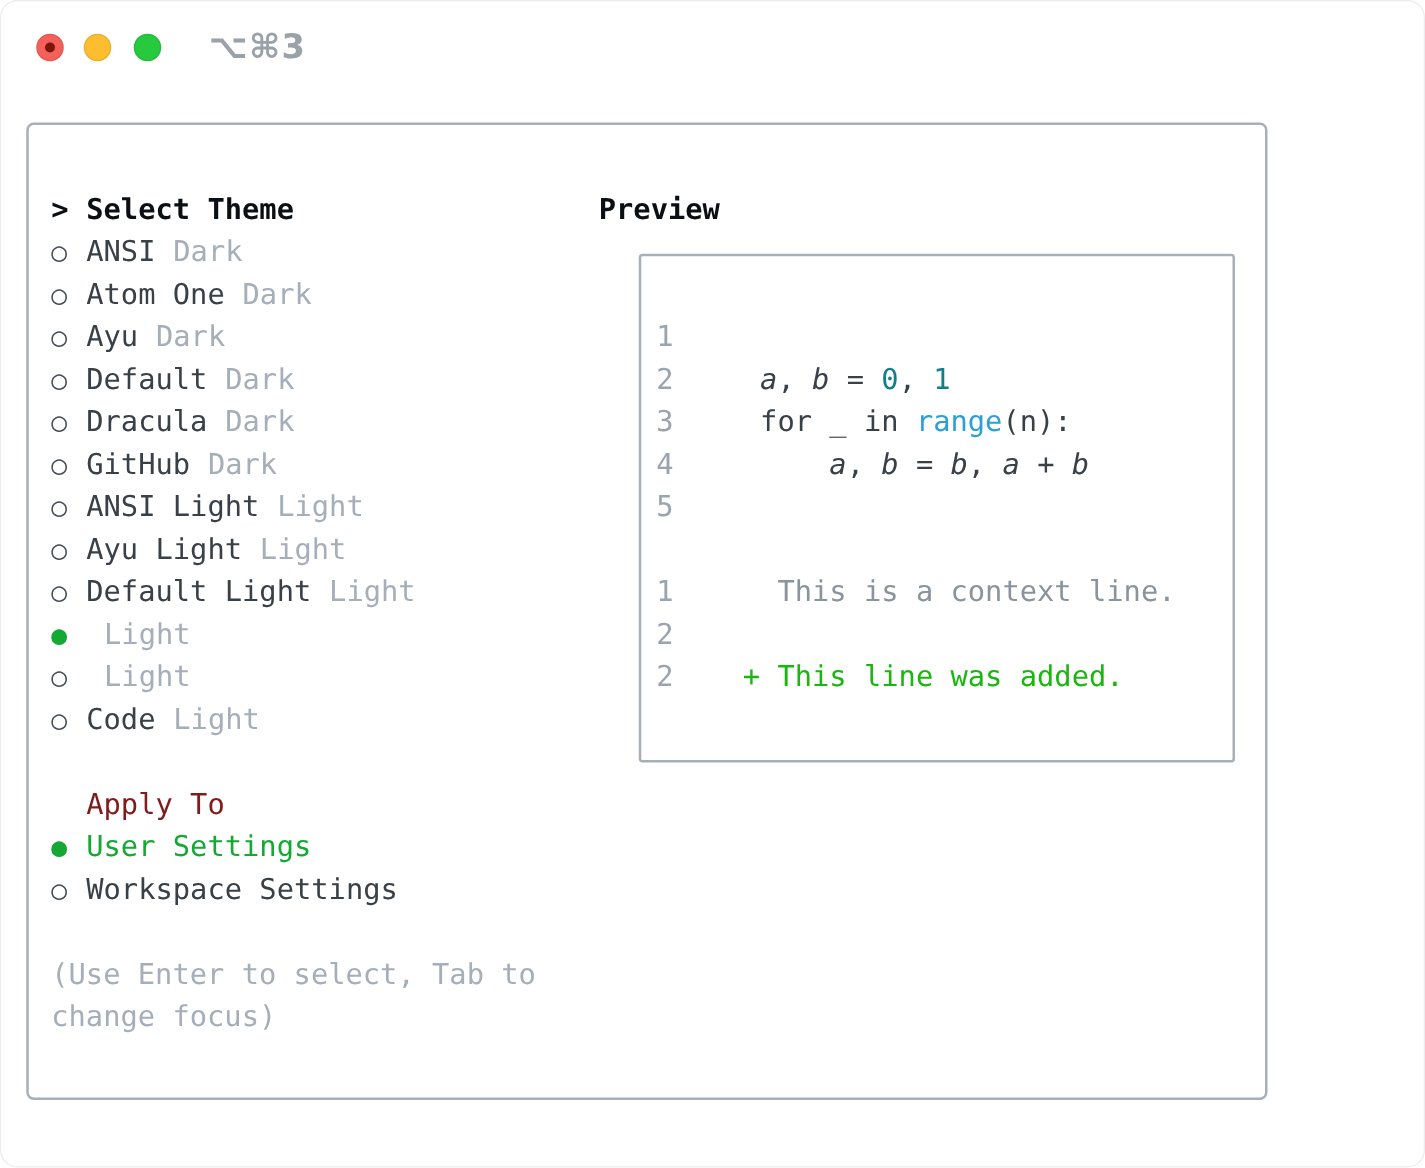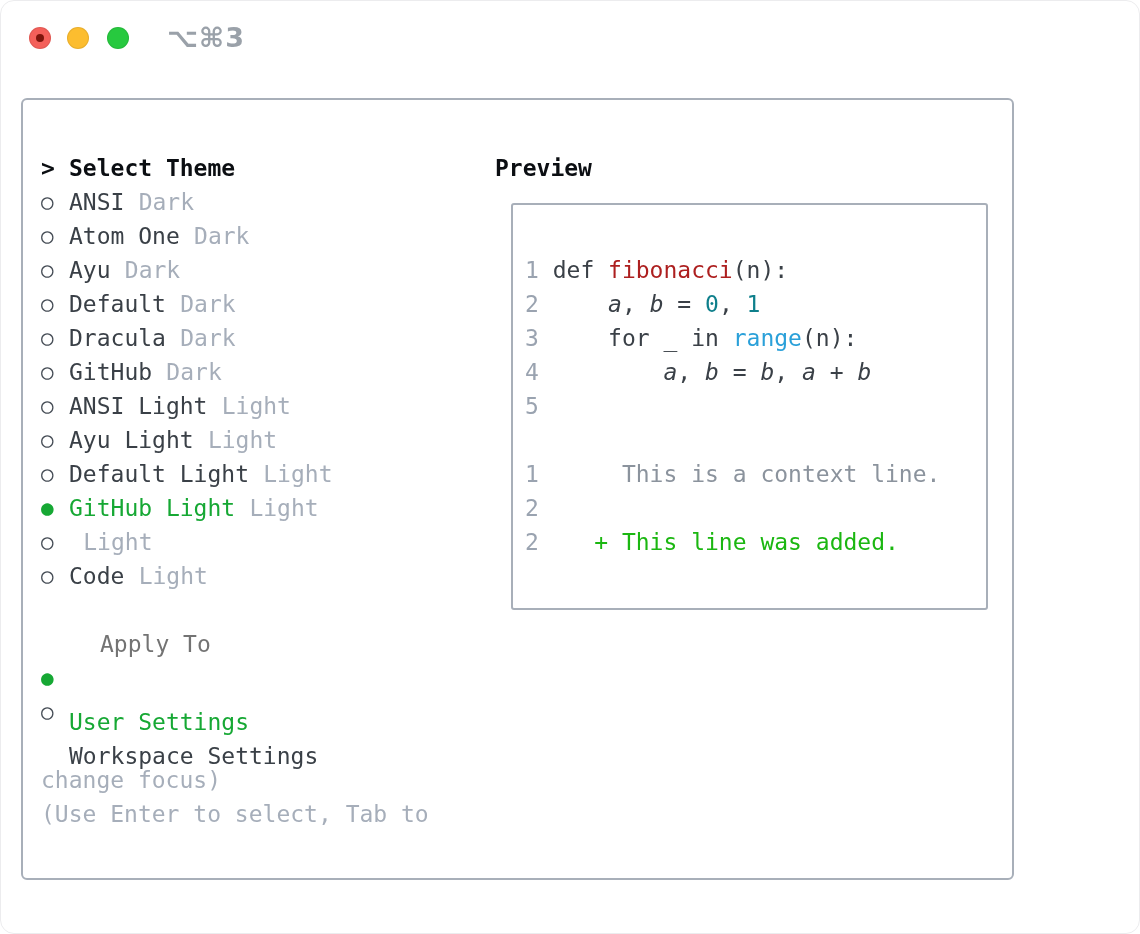--- a/index.html
+++ b/index.html
@@ -36,27 +36,27 @@
   .spacer { height:34px; }
 
   .left-col { position:absolute; left:18px; top:51px; width:455px; }
   .bold { font-weight:bold; color:var(--heading-text,#0b0e12); }
   .title-marker { font-weight:bold; color:var(--heading-text,#0b0e12); }
   .radio { color:var(--radio-gray,#464d56); font-size:21px; line-height:34px; }
   .radio.on { color:var(--accent-selected-green,#16a834); }
   .theme-row .name { color:var(--code-text,#3a4047); }
   .theme-row.selected .name { color:var(--accent-selected-green,#16a834); }
   .variant { color:var(--muted-text,#a6aeba); margin-left:0.62em; }
-  .apply-title { color:#737373;margin-left:31px; }
-  .apply-row .name { color:var(--code-text,#3a4047);margin-top:44px; }
+  .apply-title { color:#7f1d1d; }
+  .apply-row .name { color:var(--code-text,#3a4047); }
   .apply-row.selected .name { color:var(--accent-selected-green,#16a834); }
   .hint-line { color:var(--muted-text,#a6aeba); }
 
   
-  .preview-title { position:absolute; left:472px; top:51px; }
+  .preview-title { position:absolute; left:456px; top:51px; }
   .preview-box {
     position:absolute; left:488px; top:103px; width:477px; height:407px;
     border:2px solid var(--panel-border,#a8afb9); border-radius:3px; background:#fff;
     overflow:hidden;
   }
   #code-lines { padding:48px 0 0 12px; }
   .code-row { display:flex; height:34px; line-height:34px; font-size:23px; white-space:pre; }
   .line-num { color:var(--line-number-gray,#9aa3b0); width:1ch; margin-right:1ch;
               flex:none; text-align:right; }
   .seg-code    { color:var(--code-text,#3a4047); }
@@ -93,50 +93,50 @@
       <div id="theme-list">
           <div class="row theme-row"><span class="marker radio">○</span><span class="name">ANSI</span><span class="variant">Dark</span></div>
           <div class="row theme-row"><span class="marker radio">○</span><span class="name">Atom One</span><span class="variant">Dark</span></div>
           <div class="row theme-row"><span class="marker radio">○</span><span class="name">Ayu</span><span class="variant">Dark</span></div>
           <div class="row theme-row"><span class="marker radio">○</span><span class="name">Default</span><span class="variant">Dark</span></div>
           <div class="row theme-row"><span class="marker radio">○</span><span class="name">Dracula</span><span class="variant">Dark</span></div>
           <div class="row theme-row"><span class="marker radio">○</span><span class="name">GitHub</span><span class="variant">Dark</span></div>
           <div class="row theme-row"><span class="marker radio">○</span><span class="name">ANSI Light</span><span class="variant">Light</span></div>
           <div class="row theme-row"><span class="marker radio">○</span><span class="name">Ayu Light</span><span class="variant">Light</span></div>
           <div class="row theme-row"><span class="marker radio">○</span><span class="name">Default Light</span><span class="variant">Light</span></div>
-          <div class="row theme-row selected"><span class="marker radio on">●</span><span class="name">GitHub Light</span><span class="variant">Light</span></div>
+          <div class="row theme-row selected"><span class="marker radio on">●</span><span class="variant">Light</span></div>
           <div class="row theme-row"><span class="marker radio">○</span><span class="variant">Light</span></div>
           <div class="row theme-row"><span class="marker radio">○</span><span class="name">Code</span><span class="variant">Light</span></div>
         </div>
 
       <div class="spacer"></div>
 
       <div class="row">
         <span class="marker"></span>
         <span class="apply-title">Apply To</span>
       </div>
 
       <div id="apply-list">
           <div class="row apply-row selected"><span class="marker radio on">●</span><span class="name">User Settings</span></div>
           <div class="row apply-row"><span class="marker radio">○</span><span class="name">Workspace Settings</span></div>
         </div>
 
       <div class="spacer"></div>
 
       <div>
+        <div class="row hint-line">(Use Enter to select, Tab to</div>
         <div class="row hint-line">change focus)</div>
-        <div class="row hint-line">(Use Enter to select, Tab to</div>
       </div>
     </div>
 
     <div class="row bold preview-title">Preview</div>
 
     <div class="preview-box">
       <div id="code-lines">
-          <div class="code-row"><span class="line-num">1</span><span class="code-text"><span class="seg-code">def </span><span class="seg-func">fibonacci</span><span class="seg-code">(n):</span></span></div>
+          <div class="code-row"><span class="line-num">1</span></div>
           <div class="code-row"><span class="line-num">2</span><span class="code-text"><span class="seg-code">    </span><span class="seg-var">a</span><span class="seg-code">, </span><span class="seg-var">b</span><span class="seg-code"> = </span><span class="seg-number">0</span><span class="seg-code">, </span><span class="seg-number">1</span></span></div>
           <div class="code-row"><span class="line-num">3</span><span class="code-text"><span class="seg-code">    for _ in </span><span class="seg-builtin">range</span><span class="seg-code">(n):</span></span></div>
           <div class="code-row"><span class="line-num">4</span><span class="code-text"><span class="seg-code">        </span><span class="seg-var">a</span><span class="seg-code">, </span><span class="seg-var">b</span><span class="seg-code"> = </span><span class="seg-var">b</span><span class="seg-code">, </span><span class="seg-var">a</span><span class="seg-code"> + </span><span class="seg-var">b</span></span></div>
           <div class="code-row"><span class="line-num">5</span></div>
           <div class="code-row"><span class="line-num"></span><span class="code-text"></span></div>
           <div class="code-row"><span class="line-num">1</span><span class="code-text"><span class="seg-context">     This is a context line.</span></span></div>
           <div class="code-row"><span class="line-num">2</span><span class="code-text"><span class="seg-code">   </span></span></div>
           <div class="code-row"><span class="line-num">2</span><span class="code-text"><span class="seg-code">   </span><span class="seg-added">+ This line was added.</span></span></div>
         </div>
     </div>

